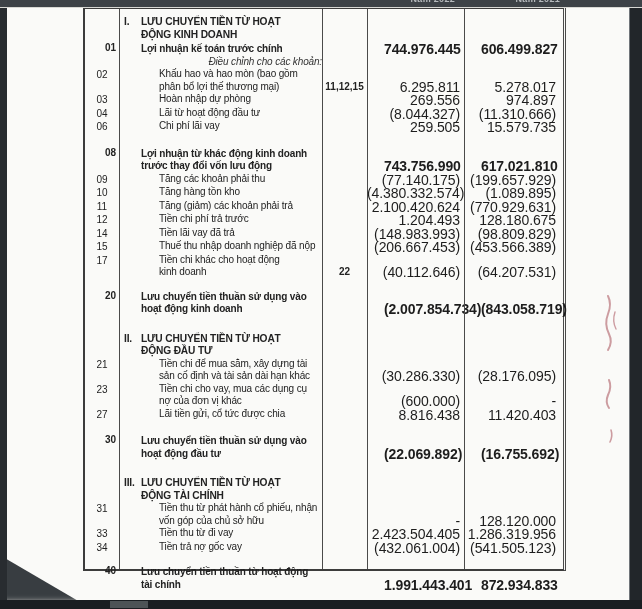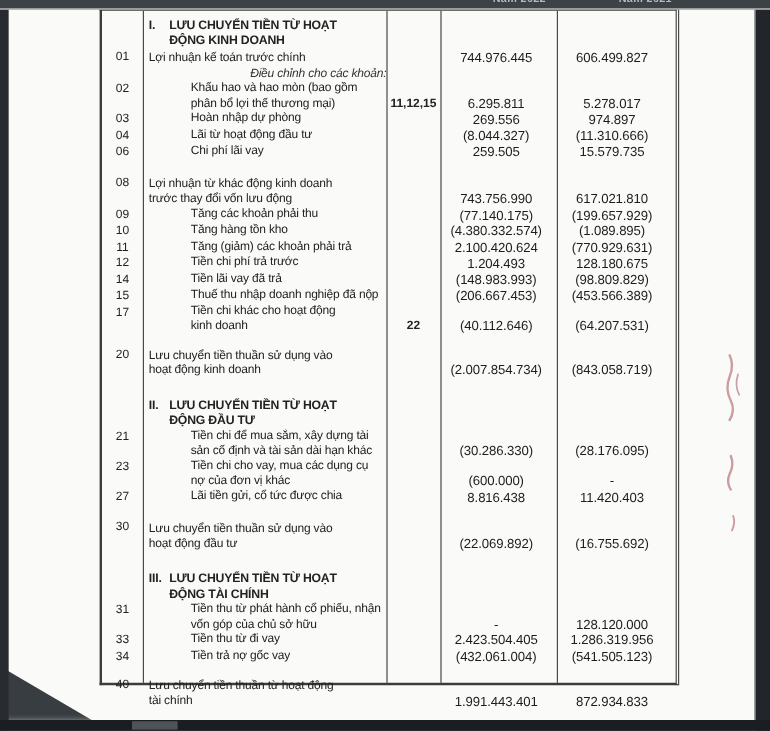--- a/index.html
+++ b/index.html
@@ -50,27 +50,27 @@
     display:grid;grid-template-columns:34px 203px 45px 97px 98px;
     grid-auto-rows:min-content;padding-top:4px;
   }
   .row{display:contents;}
   .c{font-size:10px;line-height:12.5px;color:#222;text-align:center;padding-top:1px;}
   .d{
     font-size:10px;line-height:12.5px;color:#222;padding-left:5px;
     white-space:pre-line;letter-spacing:-.15px;overflow:hidden;
   }
   .n{font-size:10px;line-height:12.5px;color:#222;text-align:center;align-self:end;font-weight:bold;}
-  .v{font-size:11px;line-height:12.5px;color:#1d1d1d;text-align:center;align-self:end;padding-right:4px;letter-spacing:-.1px;}
+  .v{font-size:14px;line-height:12.5px;color:#1d1d1d;text-align:right;align-self:end;padding-right:4px;letter-spacing:-.1px;}
   .v.v2{padding-right:6px;}
   .row.item .d{padding-left:40px;}
   .row.sec .d{font-weight:700;font-size:10.2px;display:flex;padding-top:3px;}
   .row.sec .mk{min-width:17px;flex:0 0 auto;}
   .row.sec .tx{white-space:pre-line;}
-  .row.total .d,.row.total .c,.row.total .v{font-weight:400;}
+  .row.total .d,.row.total .c,.row.total .v{font-weight:700;margin-left:17px;}
   .row.total .d{padding-top:2px;}
   .row.italic .d{font-style:italic;color:#333;text-align:right;}
 </style>
 </head>
 <body>
 
 <div class="page"></div>
 
 <div class="top-band">
   <span class="hdr y1">Năm 2022</span>

